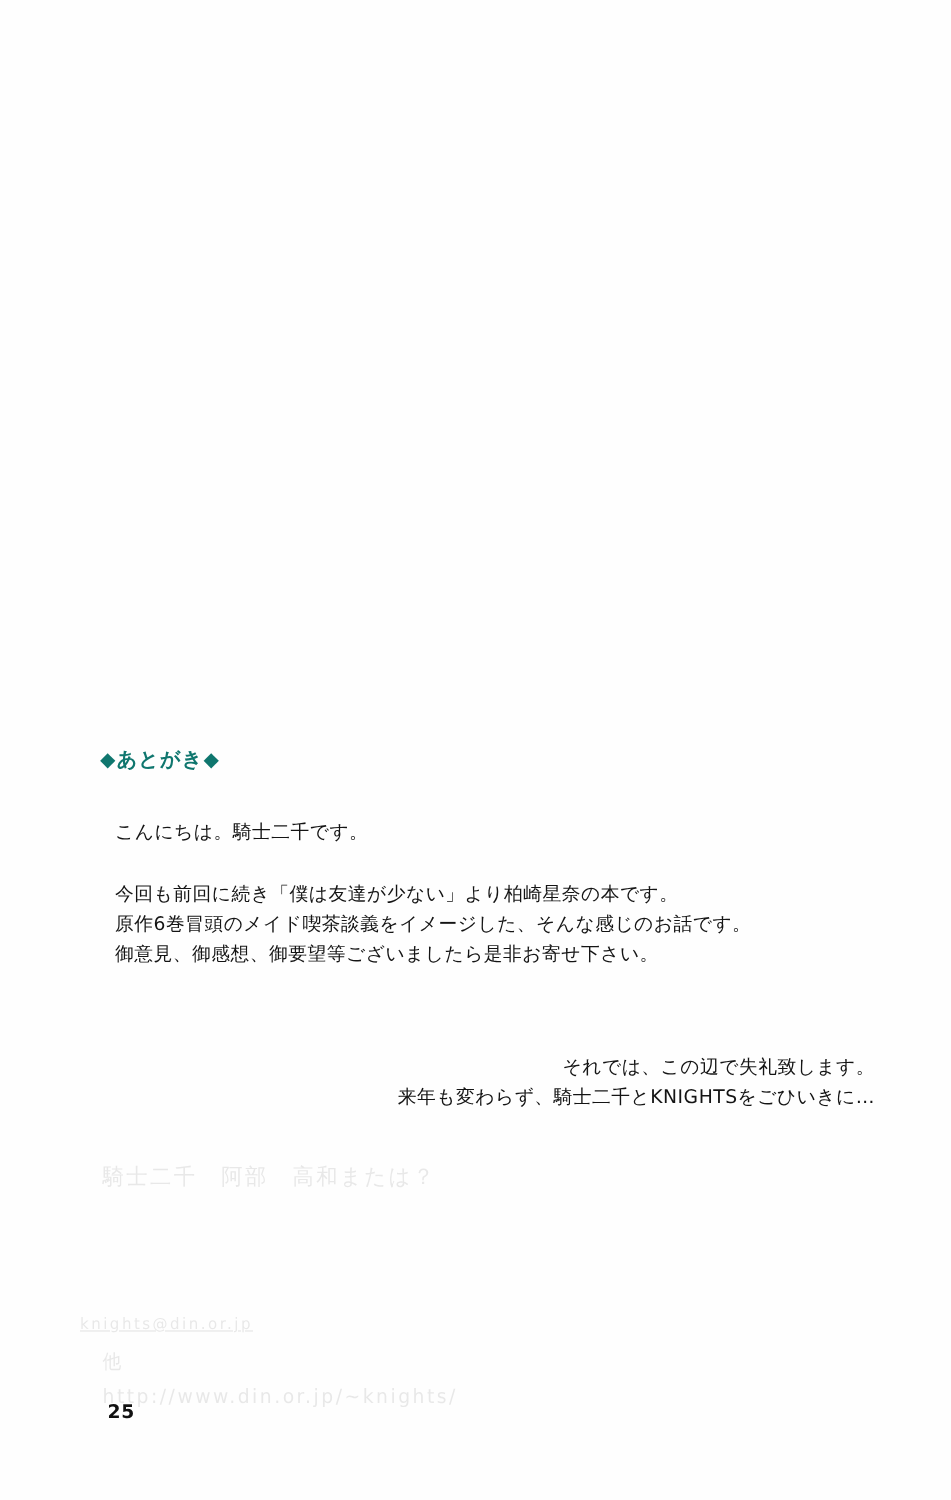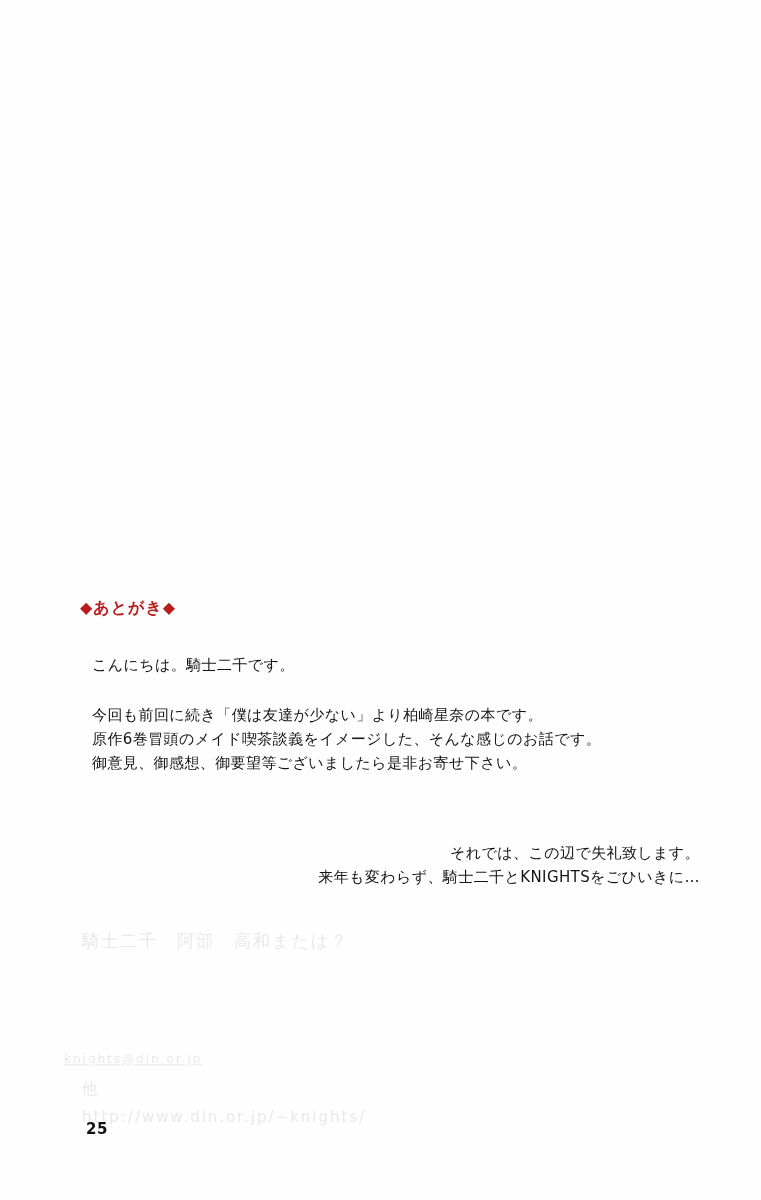--- a/index.html
+++ b/index.html
@@ -22,21 +22,21 @@
     left: 80px;
     top: 598px;
     width: 620px;
     color: #111111;
   }
   .heading {
     font-size: 16px;
     font-weight: 600;
     letter-spacing: 1px;
     margin: 0 0 34px 0;
-    color: #b91c1c;
+    color: #0f766e;
   }
   .para {
     font-size: 15px;
     line-height: 24px;
     letter-spacing: 0.4px;
     margin: 0 0 26px 12px;
     color: #141414;
     white-space: pre-line;
   }
   .para.tight {

